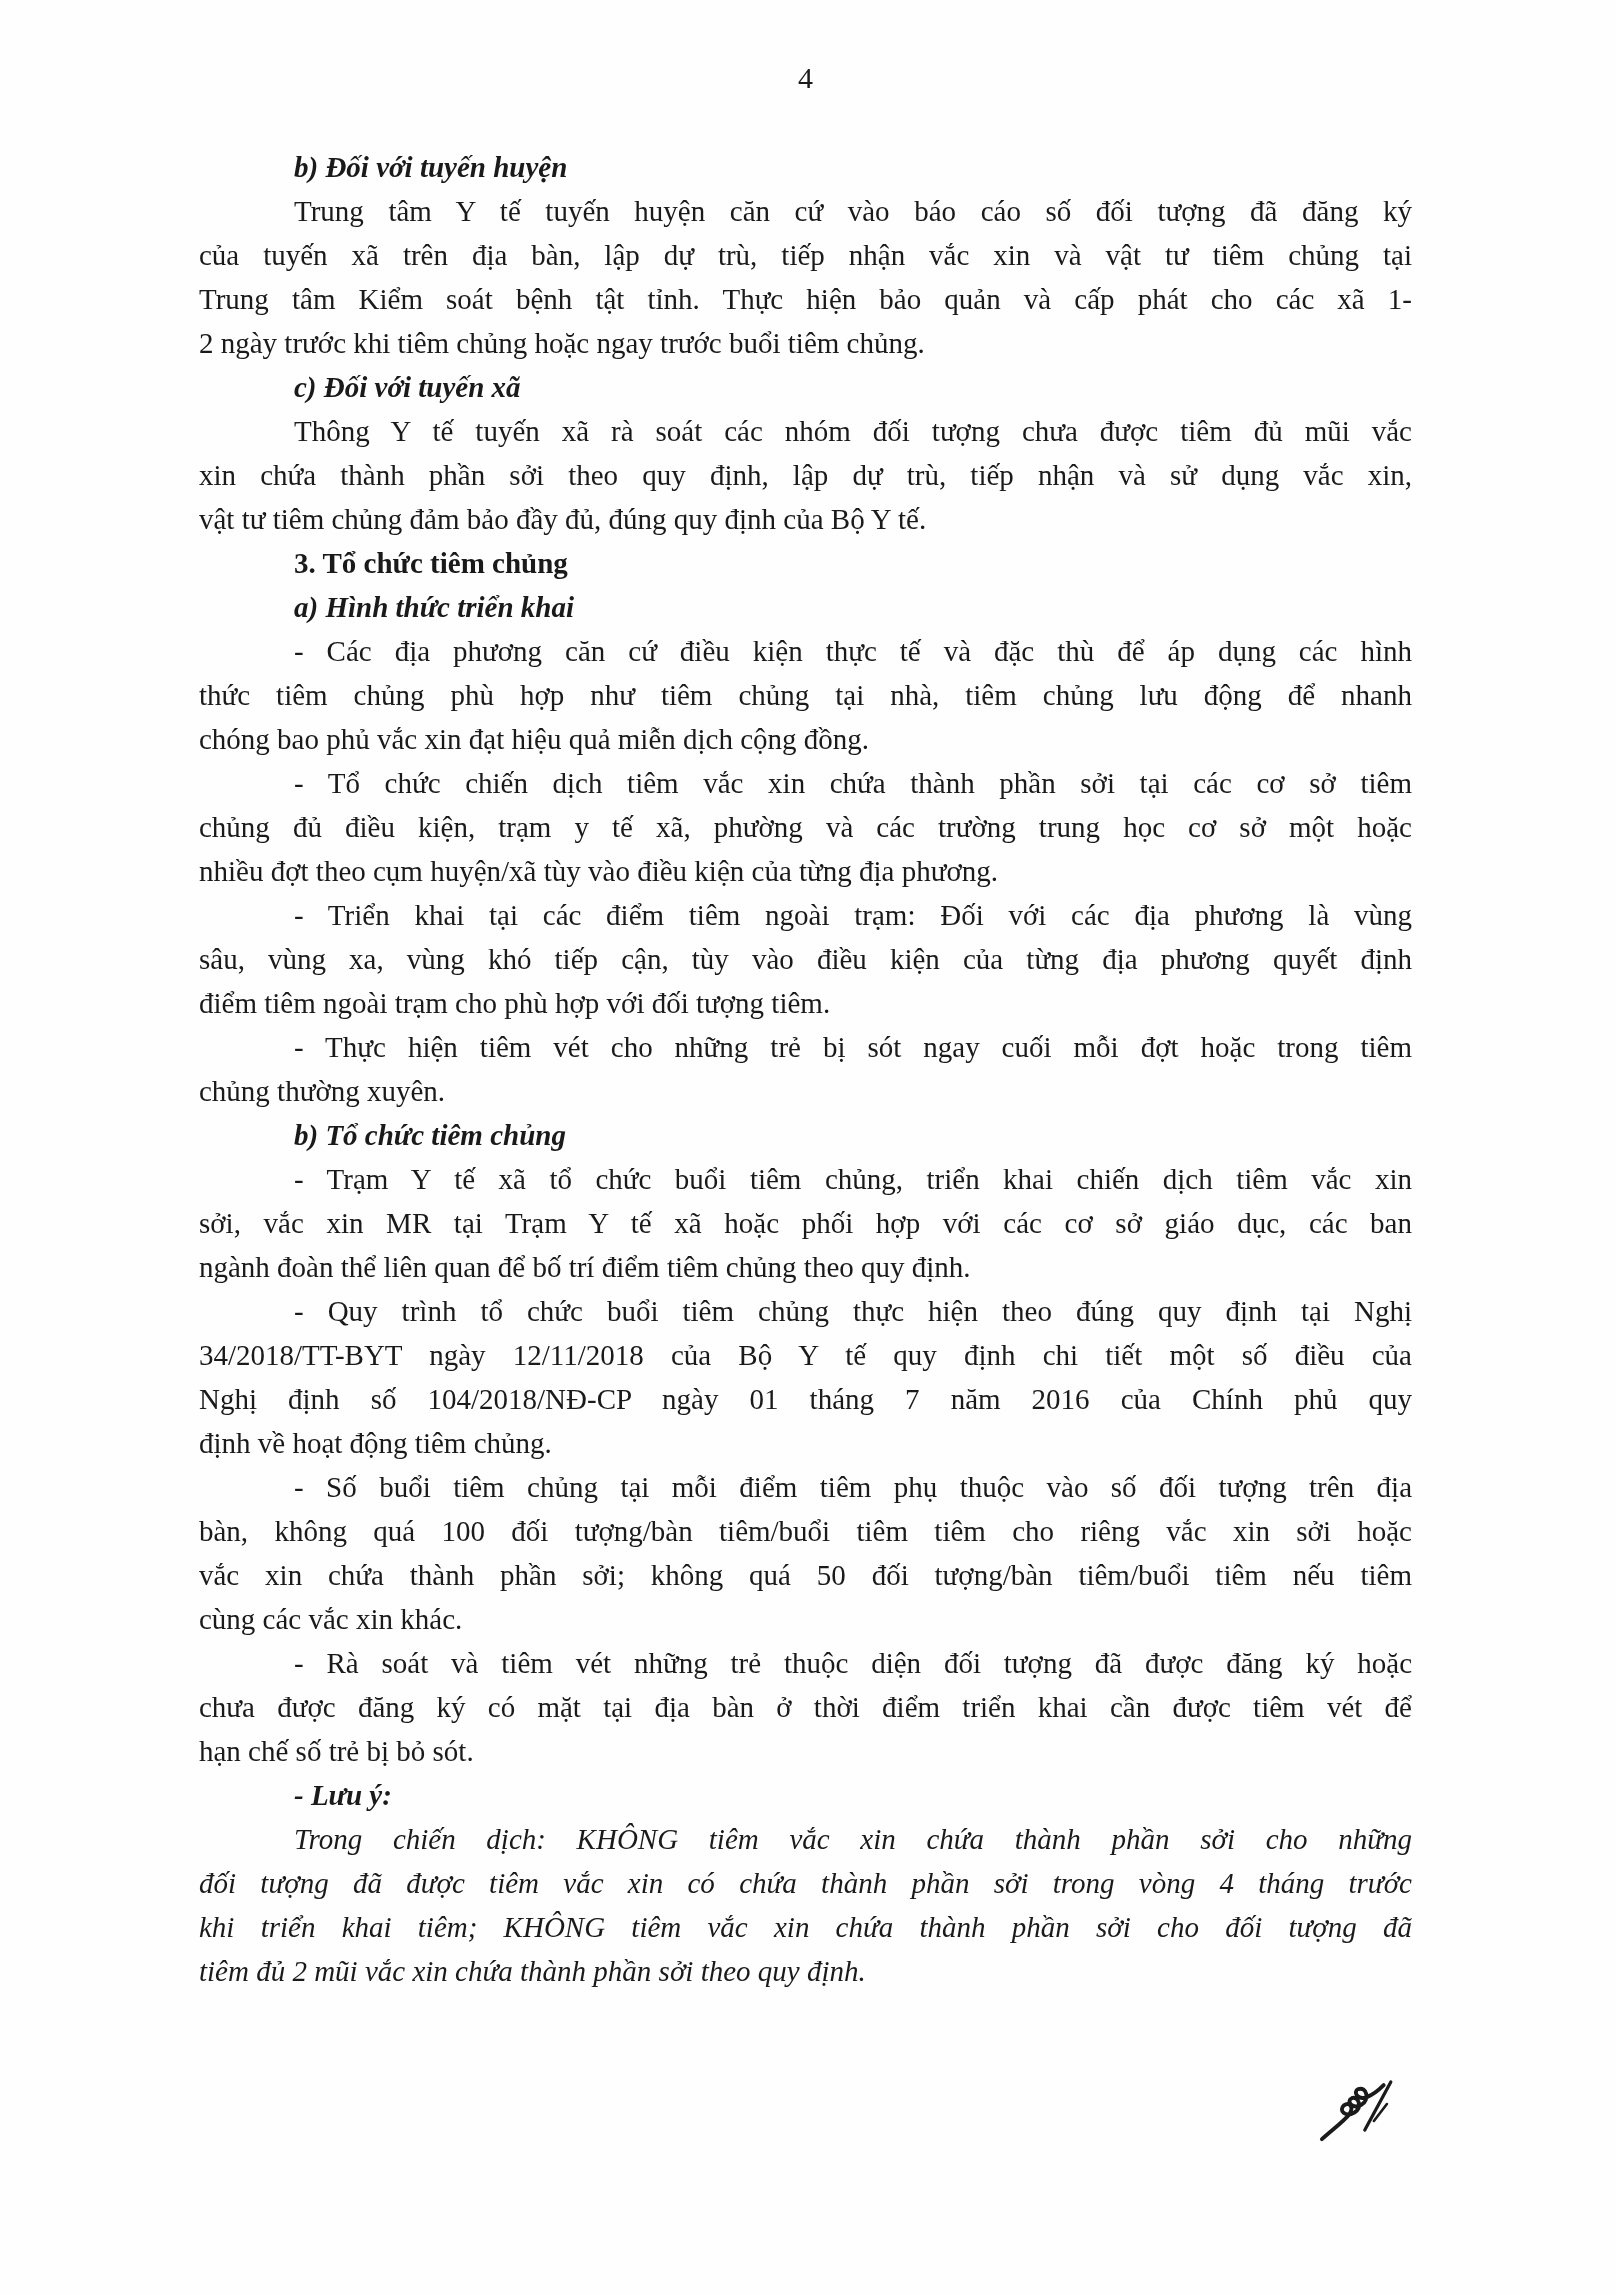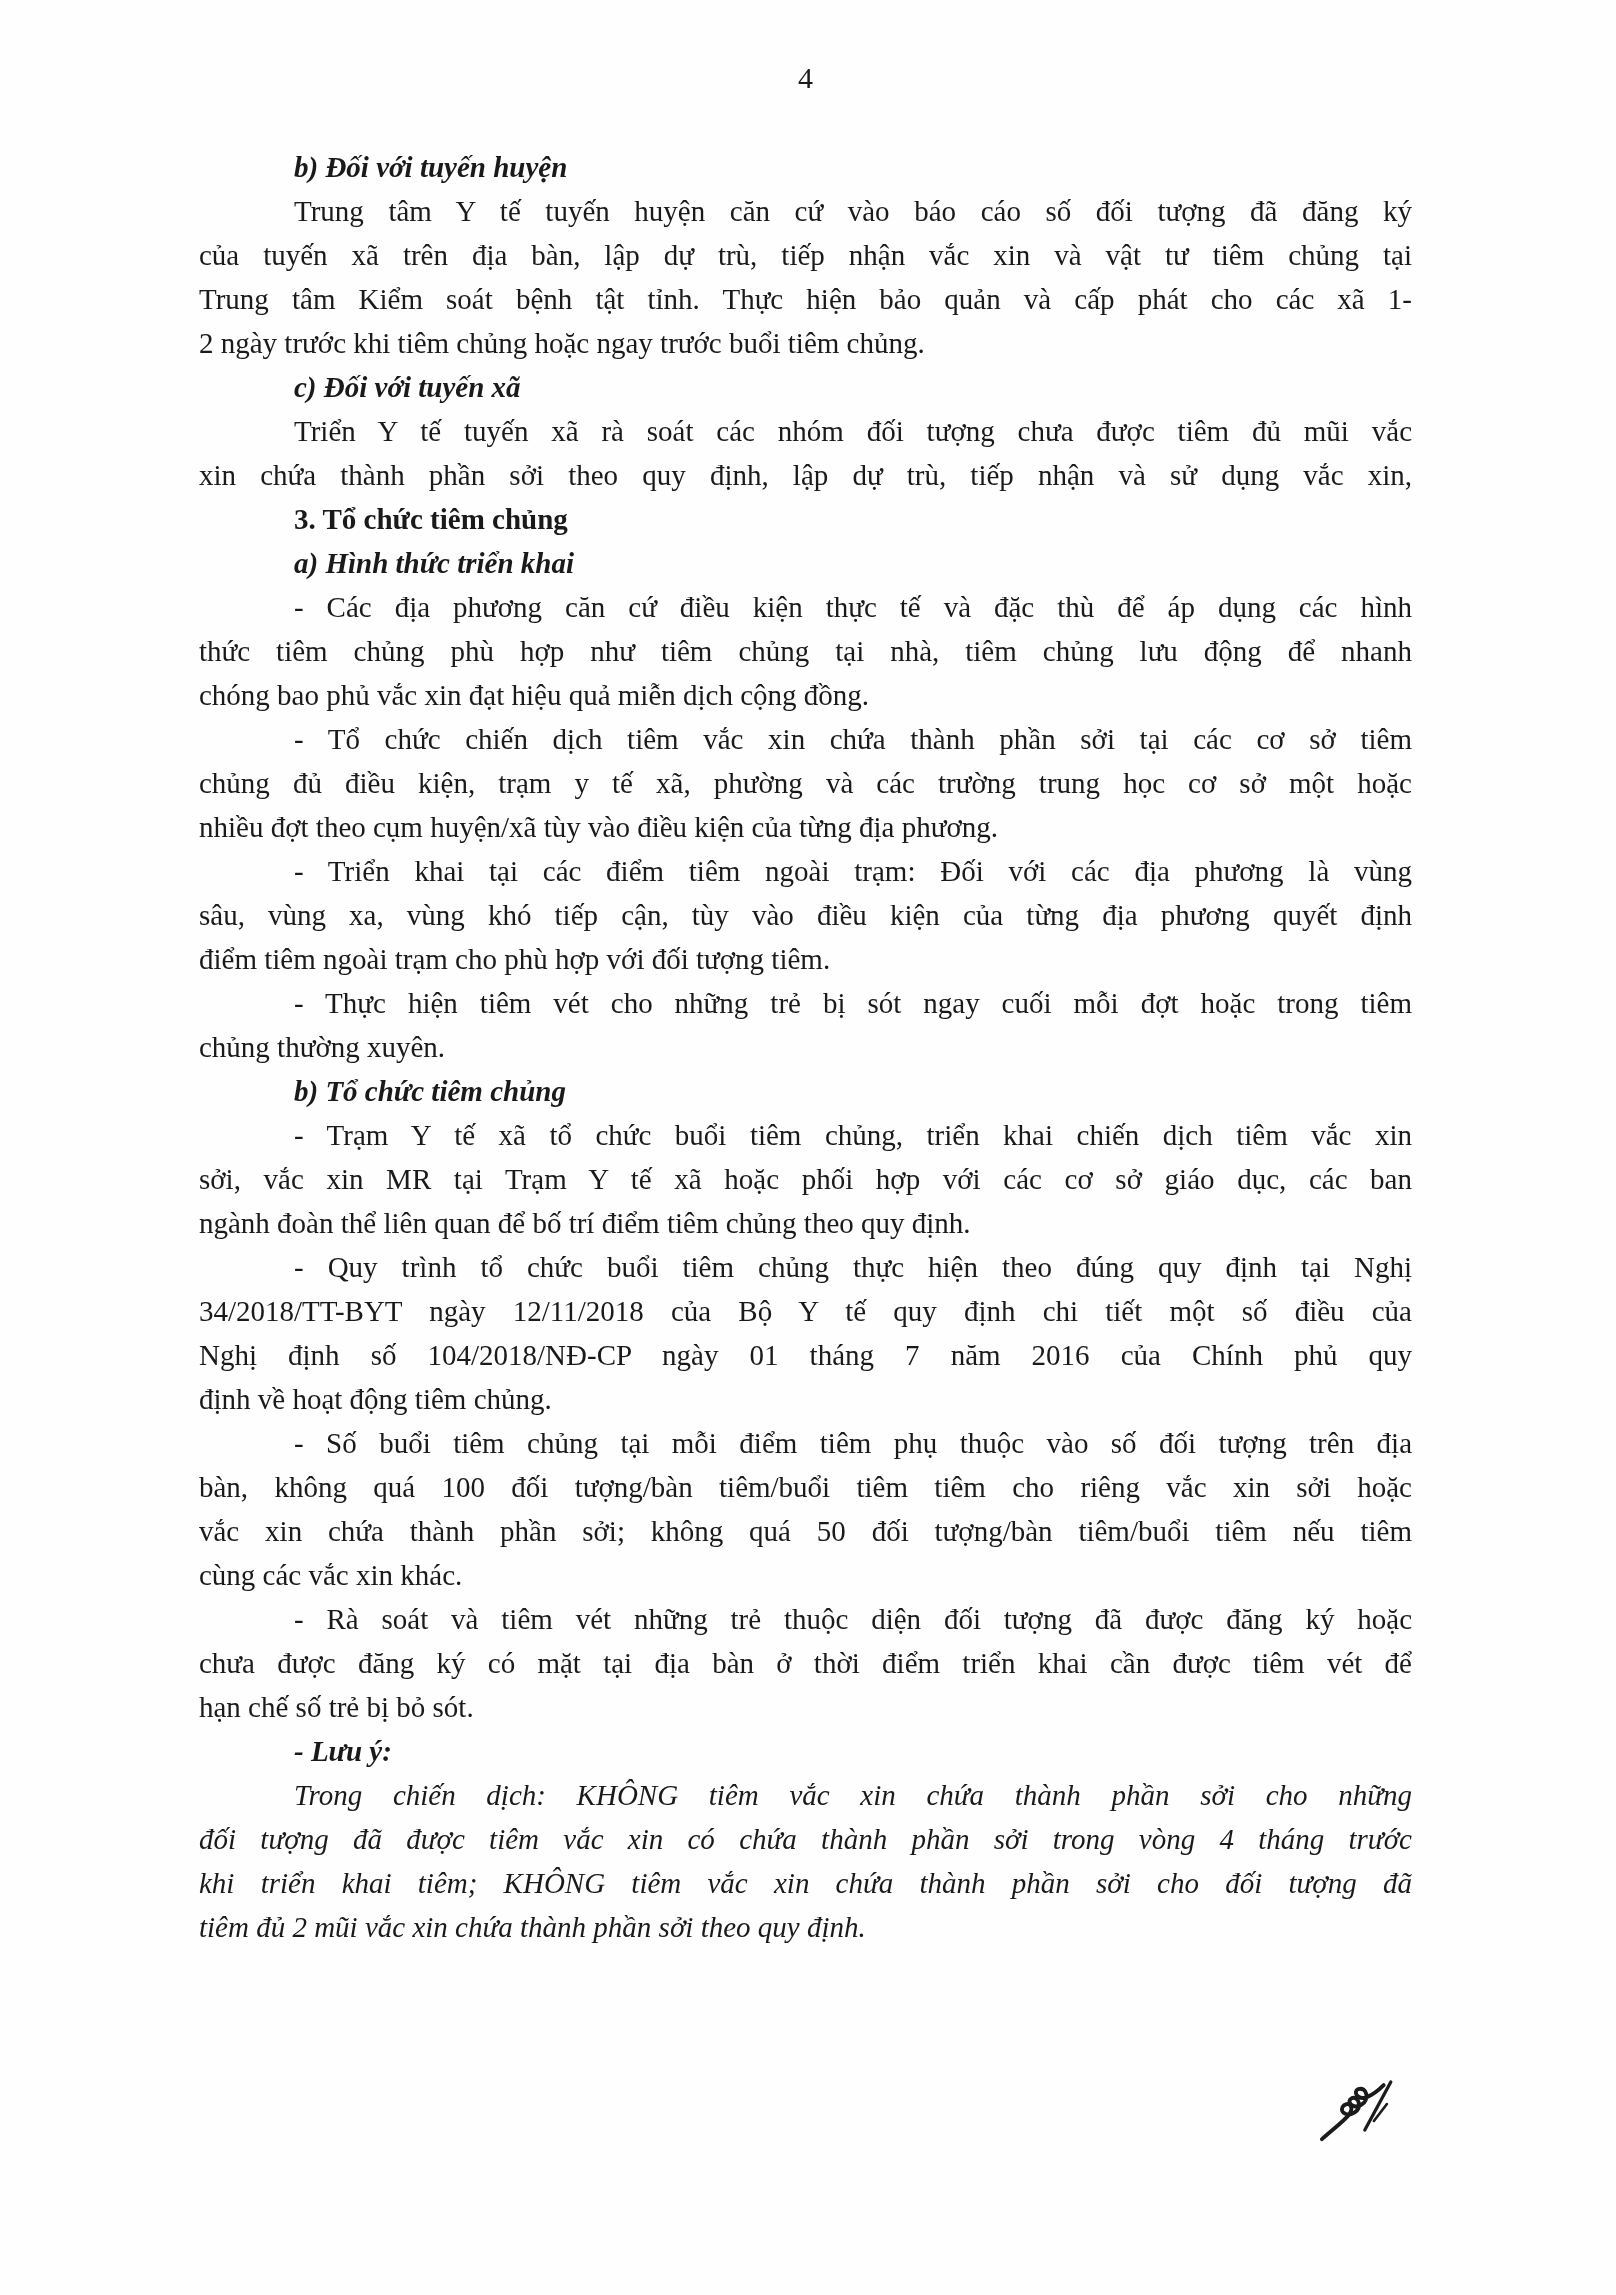--- a/index.html
+++ b/index.html
@@ -54,22 +54,23 @@
       <div class="blk s-n">
         <div class="line first">Trung tâm Y tế tuyến huyện căn cứ vào báo cáo số đối tượng đã đăng ký</div>
         <div class="line">của tuyến xã trên địa bàn, lập dự trù, tiếp nhận vắc xin và vật tư tiêm chủng tại</div>
         <div class="line">Trung tâm Kiểm soát bệnh tật tỉnh. Thực hiện bảo quản và cấp phát cho các xã 1-</div>
         <div class="line last">2 ngày trước khi tiêm chủng hoặc ngay trước buổi tiêm chủng.</div>
       </div>
       <div class="blk s-bi">
         <div class="line first last">c) Đối với tuyến xã</div>
       </div>
       <div class="blk s-n">
-        <div class="line first">Triển Y tế tuyến xã rà soát các nhóm đối tượng chưa được tiêm đủ mũi vắc</div>
+        <div class="line first">Thông Y tế tuyến xã rà soát các nhóm đối tượng chưa được tiêm đủ mũi vắc</div>
         <div class="line">xin chứa thành phần sởi theo quy định, lập dự trù, tiếp nhận và sử dụng vắc xin,</div>
+        <div class="line last">vật tư tiêm chủng đảm bảo đầy đủ, đúng quy định của Bộ Y tế.</div>
       </div>
       <div class="blk s-b">
         <div class="line first last">3. Tổ chức tiêm chủng</div>
       </div>
       <div class="blk s-bi">
         <div class="line first last">a) Hình thức triển khai</div>
       </div>
       <div class="blk s-n">
         <div class="line first">- Các địa phương căn cứ điều kiện thực tế và đặc thù để áp dụng các hình</div>
         <div class="line">thức tiêm chủng phù hợp như tiêm chủng tại nhà, tiêm chủng lưu động để nhanh</div>

